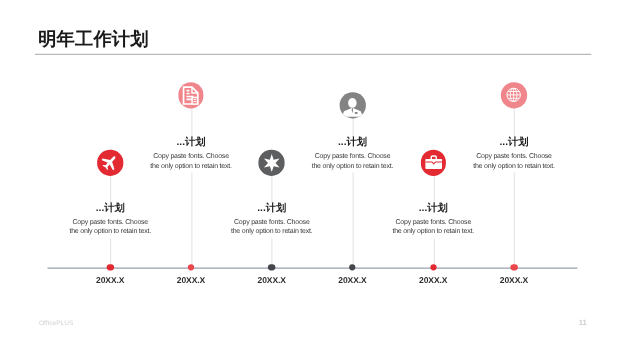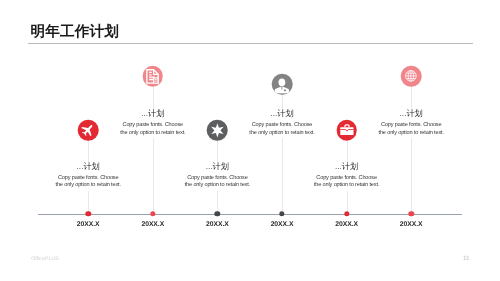--- a/index.html
+++ b/index.html
@@ -7,21 +7,21 @@
   .slide{position:relative;width:460px;height:281px;background:#fff;}
   .title{position:absolute;left:30.5px;top:25px;font-size:14.6px;font-weight:bold;color:#1a1a1a;letter-spacing:0.15px;line-height:1;}
   .title-rule{position:absolute;left:27.7px;top:42.6px;width:444.9px;height:1px;background:#b9b9b9;}
   .axis{position:absolute;left:37.5px;top:213.6px;width:424px;height:1.4px;background:#9aa0ad;}
   .dot{position:absolute;width:5.4px;height:5.4px;border-radius:50%;transform:translate(-50%,-50%);}
   .vline{position:absolute;width:1px;background:#e8e8ea;}
   .icon{position:absolute;width:20.6px;height:20.6px;border-radius:50%;transform:translate(-50%,-50%);display:flex;align-items:center;justify-content:center;overflow:hidden;}
   .icon svg{width:13px;height:13px;display:block;}
   .yr{position:absolute;transform:translateX(-50%);font-size:6.8px;font-weight:bold;color:#2e2e2e;line-height:1;letter-spacing:-0.05px;}
   .blk{position:absolute;transform:translateX(-50%);text-align:center;width:67px;background:#fff;padding:1px 0 1px;}
-  .blk .h{font-size:8.2px;font-weight:normal;color:#1f1f1f;line-height:1;}
+  .blk .h{font-size:8.2px;font-weight:bold;color:#1f1f1f;line-height:1;}
   .blk .b{font-size:5.6px;color:#3a3a3a;line-height:1.32;margin-top:3.9px;letter-spacing:-0.16px;}
   .foot{position:absolute;left:31.2px;top:255.5px;font-size:5.2px;color:#d0d0d0;letter-spacing:0.05px;}
   .pg{position:absolute;left:463px;top:255.4px;font-size:6.2px;font-weight:bold;color:#cfcfcf;}
 </style>
 </head>
 <body>
 
 <div class="slide">
   <div class="title">明年工作计划</div>
   <div class="title-rule"></div>

